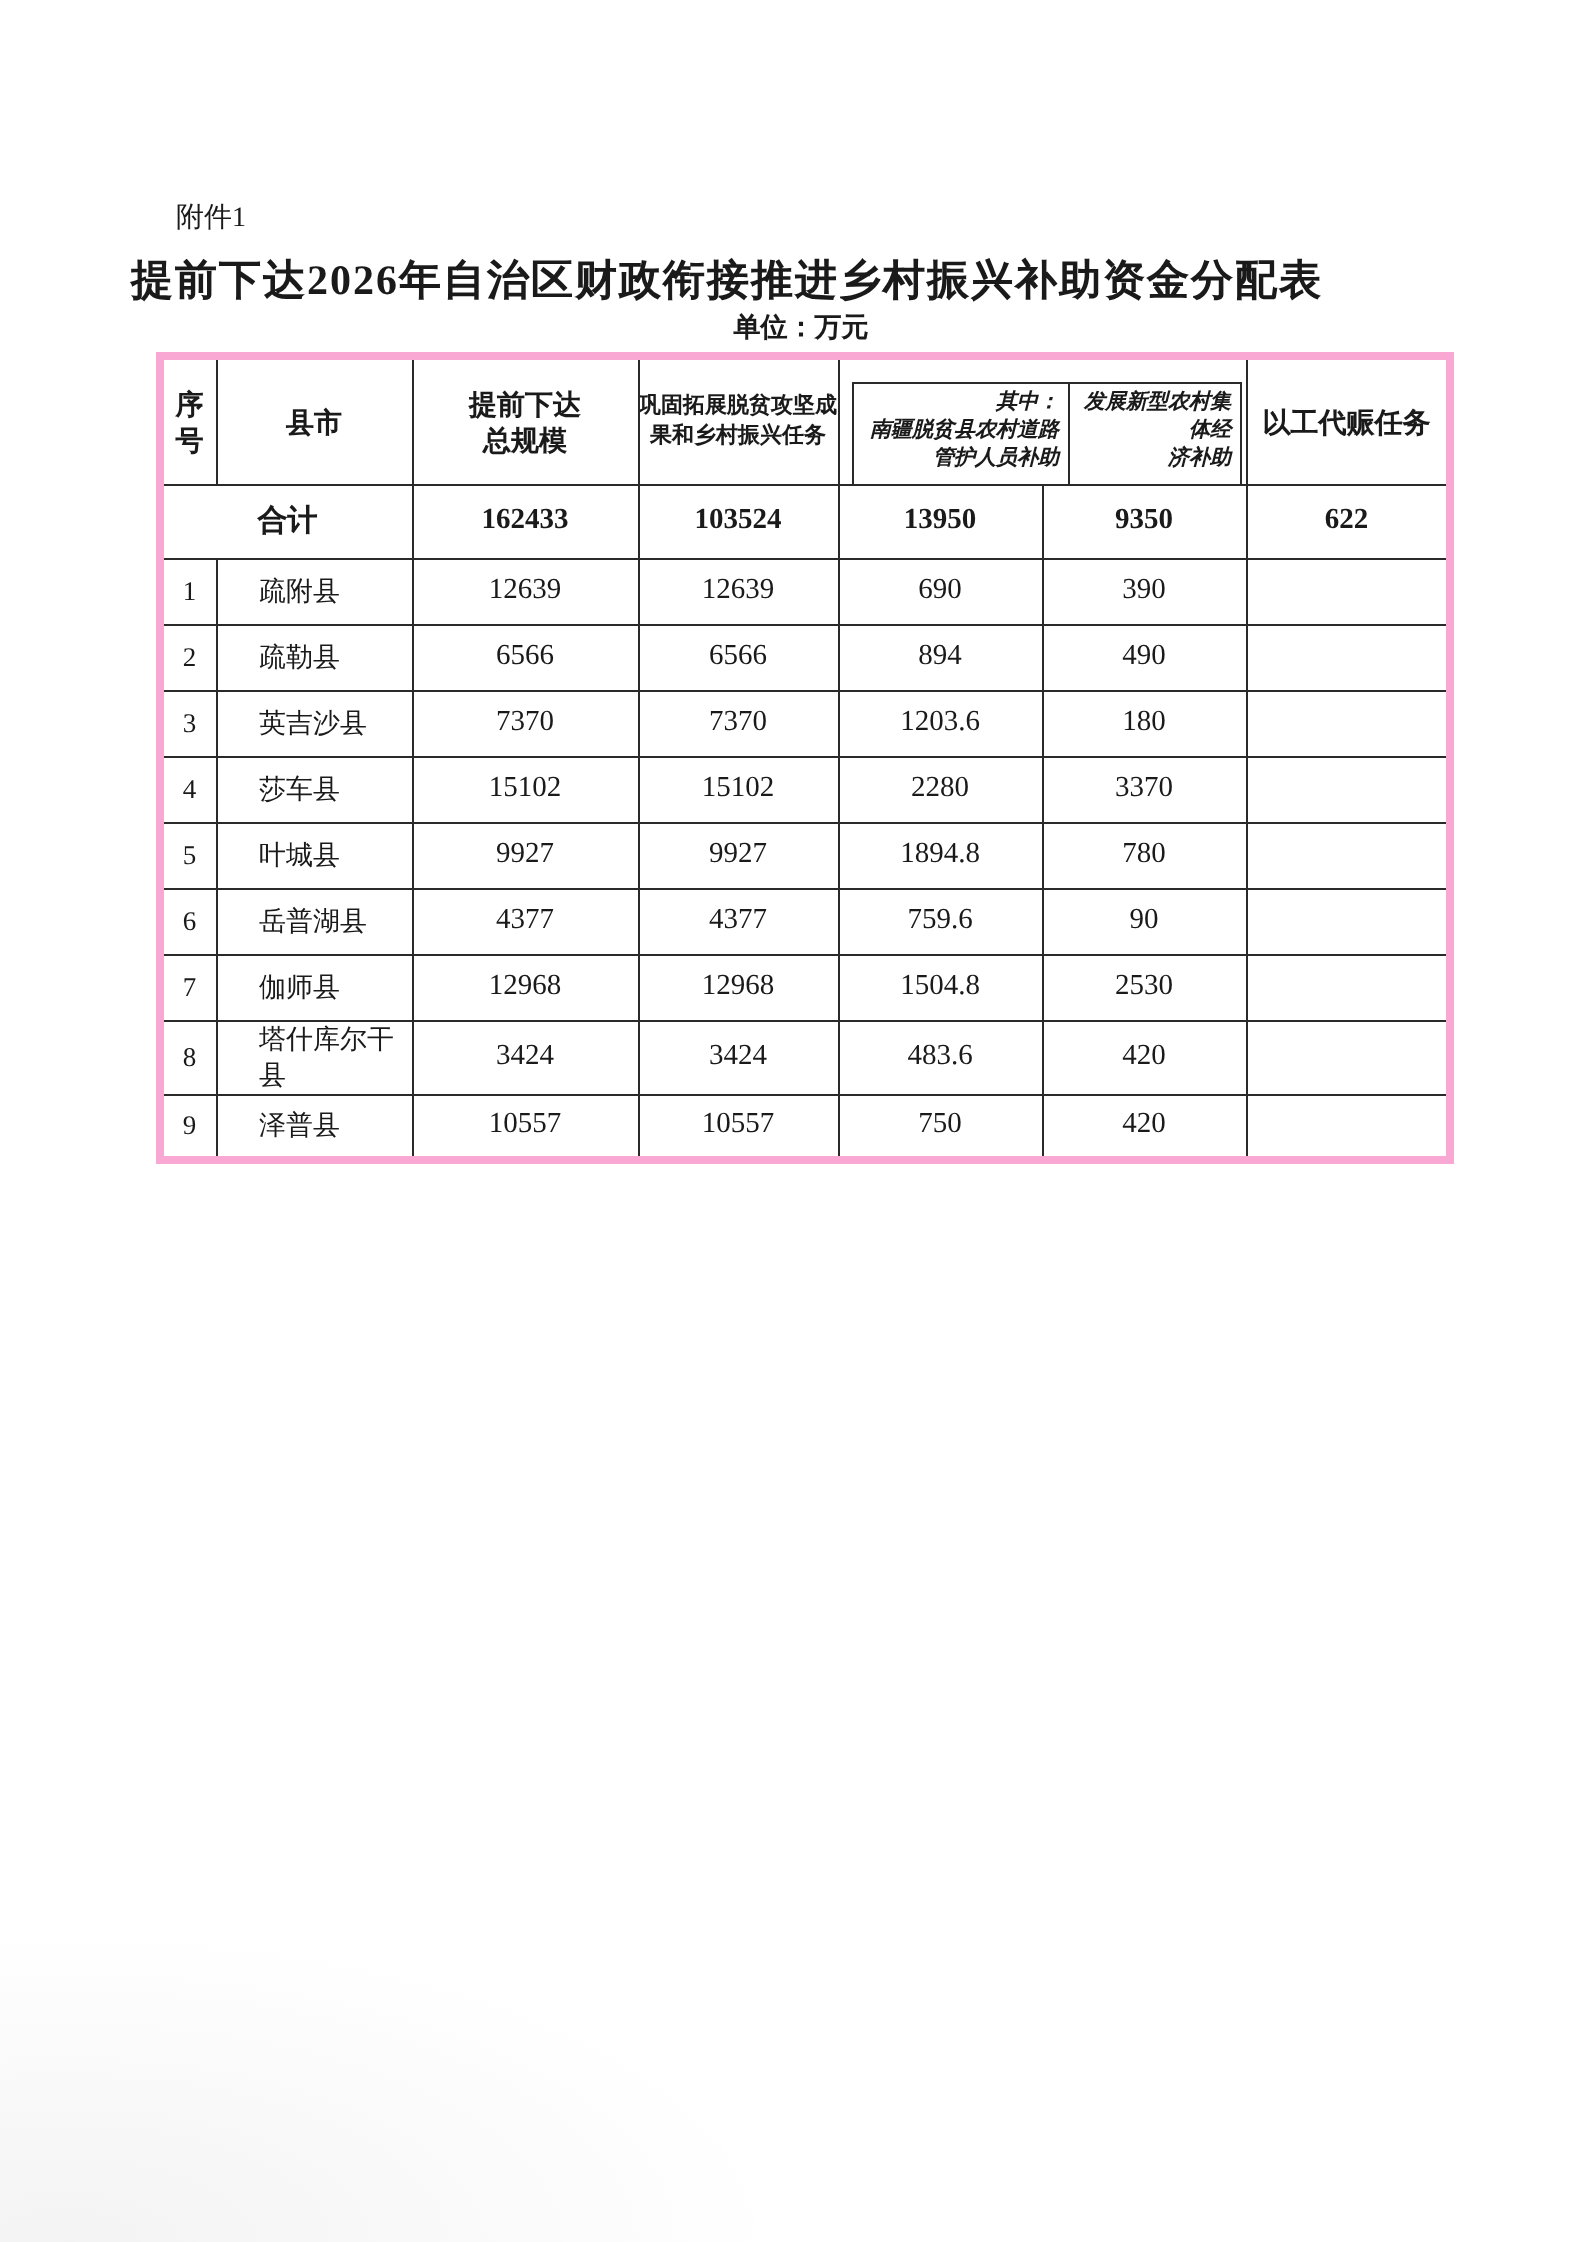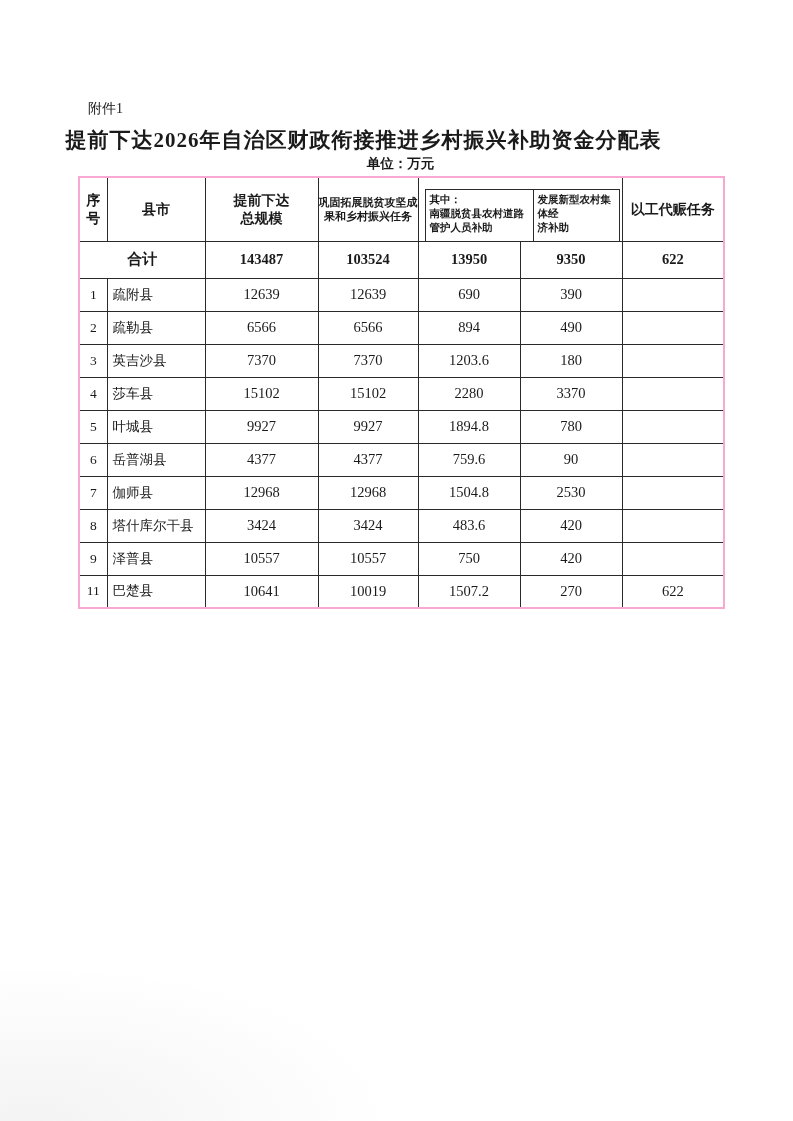--- a/index.html
+++ b/index.html
@@ -24,53 +24,53 @@
     letter-spacing:1px;
     font-family:"Liberation Serif", serif;
   }
   .unit-label {
     position:absolute; left:78px; top:155px; width:645px;
     text-align:center; font-size:13.5px; font-weight:bold;
   }
   table.alloc {
     position:absolute; left:78px; top:176px; width:645px;
     border-collapse:collapse; table-layout:fixed;
-    border:2px solid #f9a8d4;
+    border:4px solid #f9a8d4;
   }
   .alloc th, .alloc td {
     border:1px solid #2a2a2a;
     padding:0; text-align:center; vertical-align:middle;
     overflow:hidden;
   }
   .alloc thead tr { height:64px; }
   .alloc th {
     font-family:"Liberation Sans", sans-serif;
     font-weight:bold; font-size:14px;
     white-space:pre-line; line-height:1.3;
   }
   .alloc th.hdr-small { font-size:11px; }
   .alloc th.subcell { position:relative; }
   .subbox {
     position:absolute; top:11px; left:6px; right:2px; bottom:0;
     border:1px solid #2a2a2a; border-bottom:none;
-    display:flex; text-align:left;
+    display:flex; text-align:right;font-style:italic;
   }
   .subbox .sub {
     font-family:"Liberation Sans", sans-serif;
     font-weight:bold; font-size:10.5px; line-height:1.35;
     padding:2px 4px; white-space:pre-line;
   }
   .subbox .s1 { width:99px; border-right:1px solid #2a2a2a; }
   .subbox .s2 { flex:1; }
   tr.total-row { height:37px; font-weight:bold;padding-left:20px; }
   tr.total-row td { font-size:14.5px; }
   tr.total-row td.total-label { font-size:15px; font-family:"Liberation Sans", sans-serif; }
   tr.data-row { height:33px; }
   td.idx { font-size:13.5px; }
-  td.county { text-align:left; padding-left:5px; font-size:13.5px; }
+  td.county { text-align:left; padding-left:21px; font-size:13.5px; }
   td.num { font-size:14.5px; }
 </style>
 </head>
 <body>
 
 <div class="attachment">附件1</div>
 <div class="doc-title">提前下达2026年自治区财政衔接推进乡村振兴补助资金分配表</div>
 <div class="unit-label">单位：万元</div>
 
 <table class="alloc">
@@ -99,21 +99,21 @@
           <div class="sub s2">发展新型农村集体经
 济补助</div>
         </div>
       </th>
       <th>以工代赈任务</th>
     </tr>
   </thead>
   <tbody>
     <tr class="total-row">
       <td class="total-label" colspan="2">合计</td>
-      <td>143487</td>
+      <td>162433</td>
       <td>103524</td>
       <td>13950</td>
       <td>9350</td>
       <td>622</td>
     </tr>
     <tr class="data-row">
       <td class="idx">1</td>
       <td class="county">疏附县</td>
       <td class="num">12639</td>
       <td class="num">12639</td>
@@ -186,25 +186,16 @@
     </tr>
     <tr class="data-row">
       <td class="idx">9</td>
       <td class="county">泽普县</td>
       <td class="num">10557</td>
       <td class="num">10557</td>
       <td class="num">750</td>
       <td class="num">420</td>
       <td class="num"></td>
     </tr>
-    <tr class="data-row">
-      <td class="idx">11</td>
-      <td class="county">巴楚县</td>
-      <td class="num">10641</td>
-      <td class="num">10019</td>
-      <td class="num">1507.2</td>
-      <td class="num">270</td>
-      <td class="num">622</td>
-    </tr>
   </tbody>
 </table>
 
 <div class="scan-shadow"></div>
 
 </body></html>

